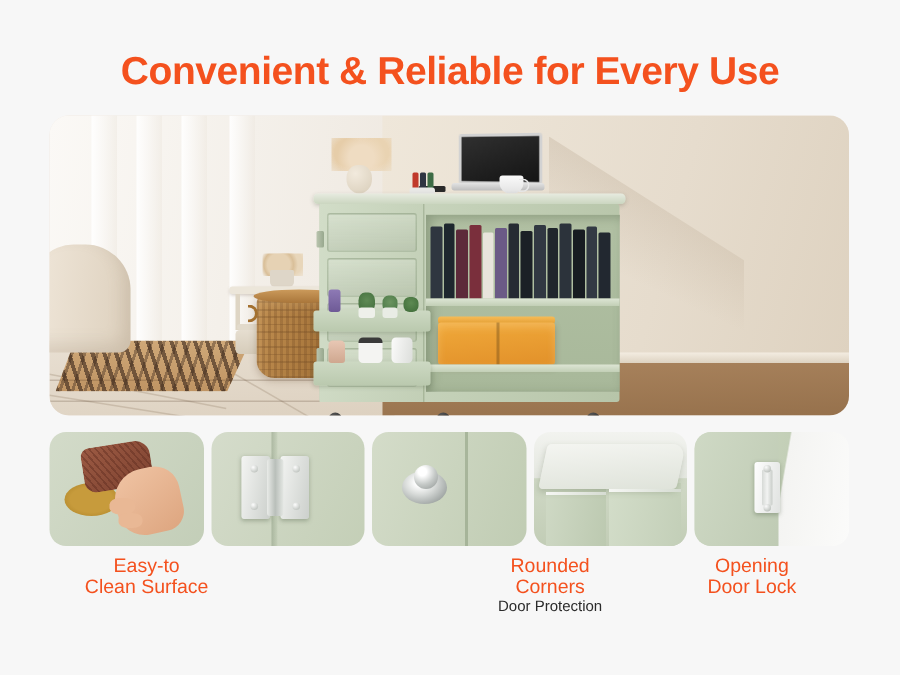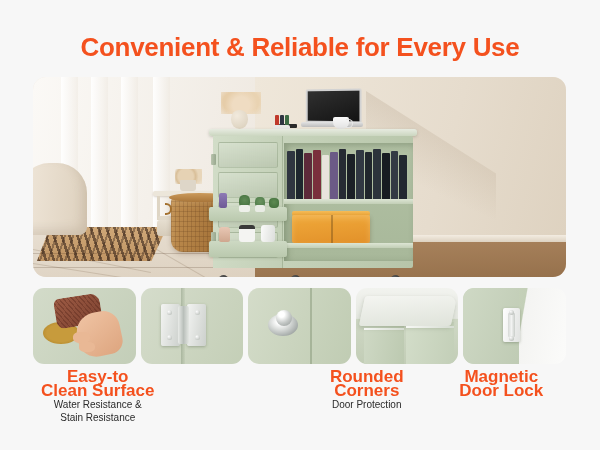--- a/index.html
+++ b/index.html
@@ -355,21 +355,21 @@
     background: radial-gradient(circle at 35% 30%,#fbfbfb,#a9afa9);
   }
 
   
   .captions {
     position: absolute; left: 33px; top: 370px;
     width: 533px; display: flex; gap: 5px;
   }
   .caption { flex: 1; text-align: center; }
   .cap-title {
-    font-size: 17px; font-weight: bold; line-height: 13.5px;
+    font-size: 13px; font-weight: normal; line-height: 13.5px;
     color: #f4511e; white-space: pre-line;
   }
   .cap-sub {
     margin-top: 2px;
     font-size: 10px; line-height: 12.5px; color: #2b2b2b;
     white-space: pre-line;
   }
 </style>
 </head>
 <body>
@@ -530,29 +530,27 @@
       <div class="t5-mag"></div>
       <div class="t5-screw" style="top:22px;"></div>
       <div class="t5-screw" style="top:48px;"></div>
     </div>
   </div>
 
   <div class="captions">
     <div class="caption">
       <div class="cap-title">Easy-to
 Clean Surface</div>
-      <div class="cap-sub">Water Resistance &amp;
-Stain Resistance</div>
     </div>
     <div class="caption">
     </div>
     <div class="caption">
       <div class="cap-title">Rounded
 Corners</div>
       <div class="cap-sub">Door Protection</div>
     </div>
     <div class="caption">
-      <div class="cap-title">Magnetic
+      <div class="cap-title">Opening
 Door Lock</div>
     </div>
   </div>
 
 </div>
 
 </body></html>

